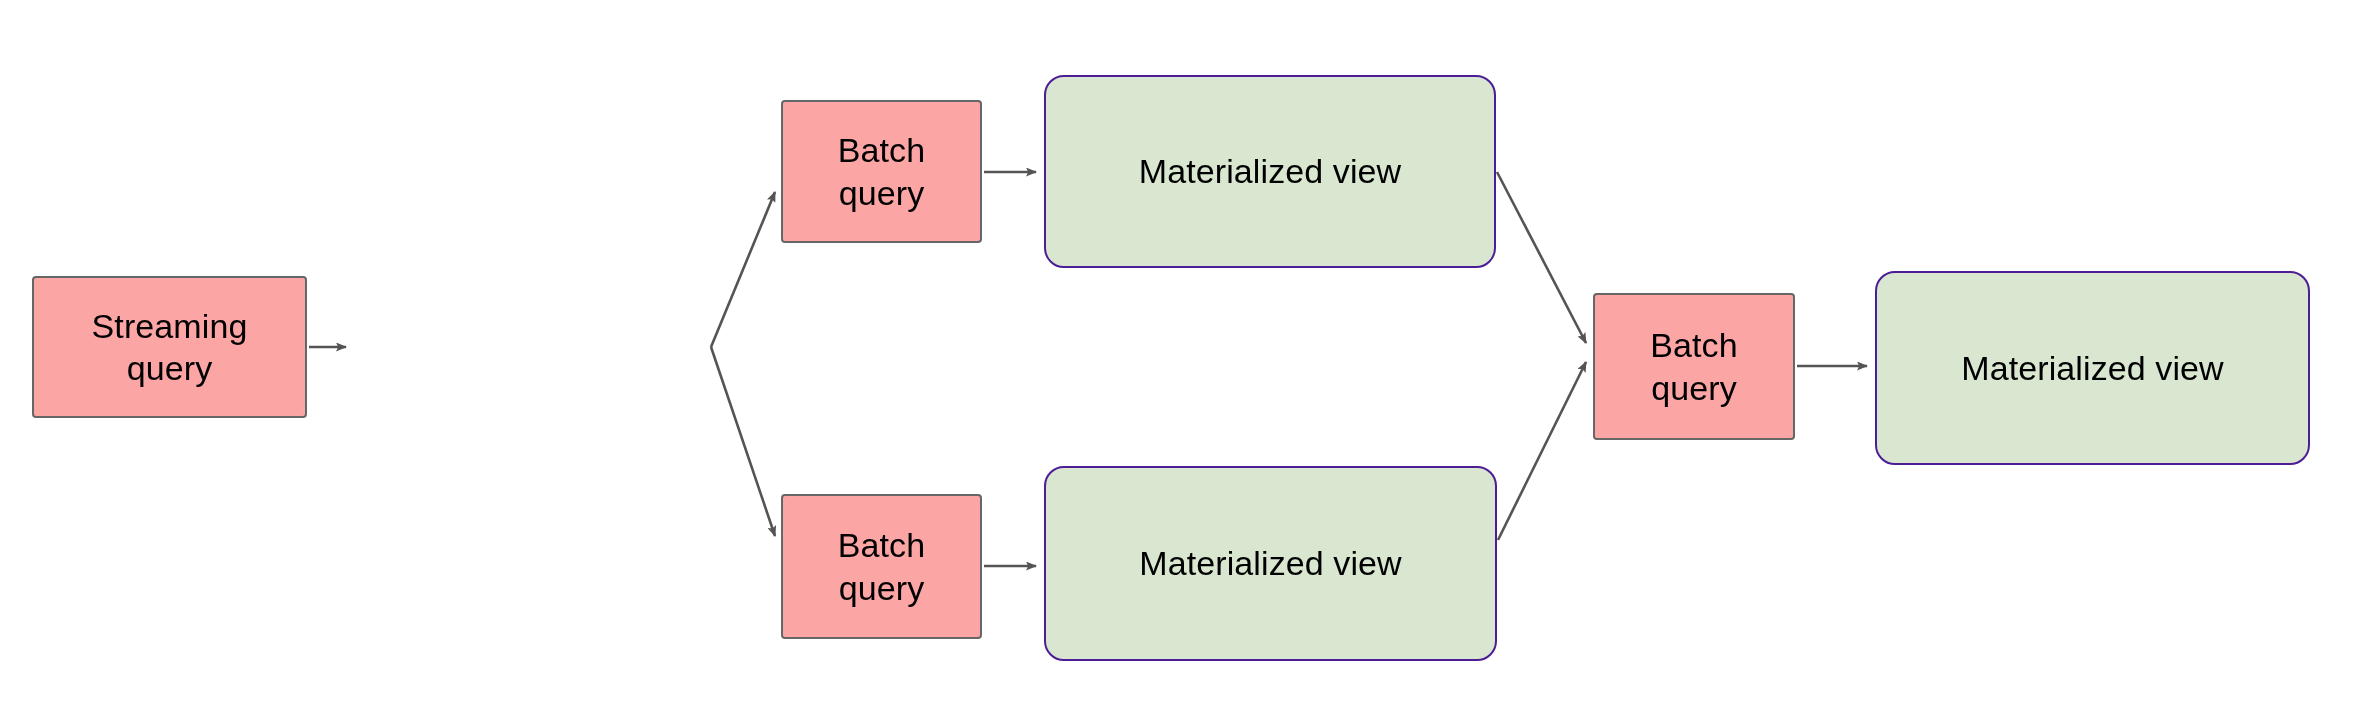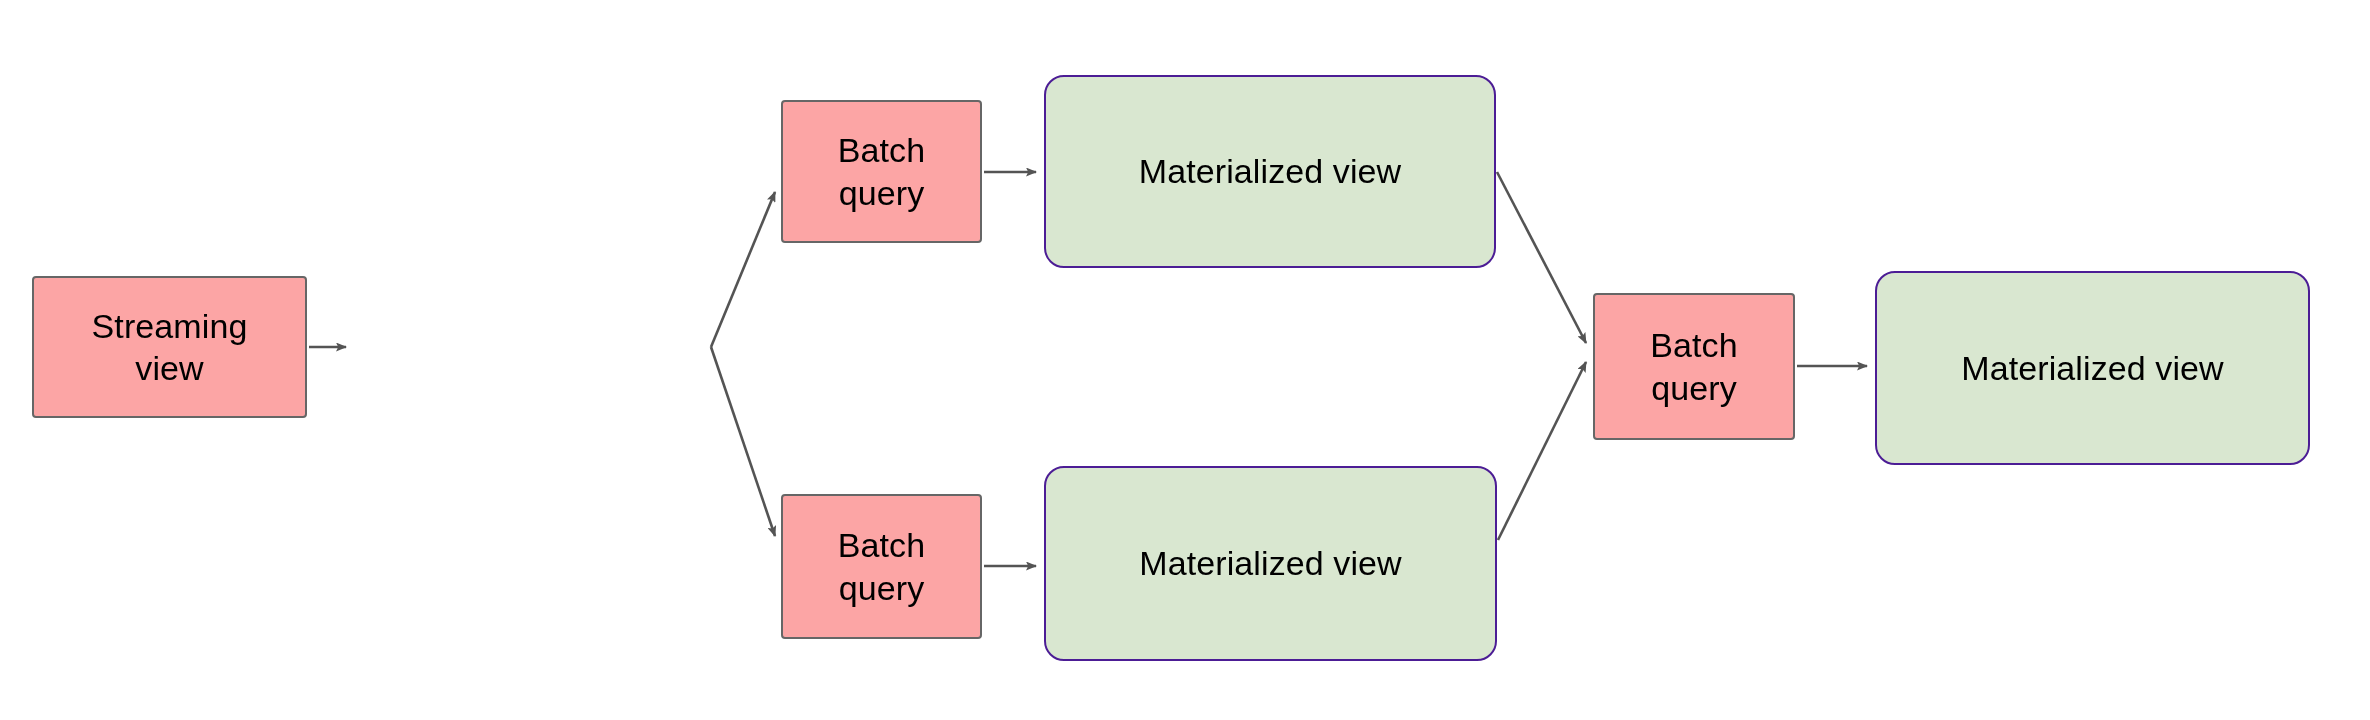--- a/index.html
+++ b/index.html
@@ -75,21 +75,21 @@
         <path d="M 984 172 L 1036 172" marker-end="url(#arrowhead)"></path>
         <path d="M 984 566 L 1036 566" marker-end="url(#arrowhead)"></path>
         <path d="M 1497 172 L 1586 343" marker-end="url(#arrowhead)"></path>
         <path d="M 1498 540 L 1586 362" marker-end="url(#arrowhead)"></path>
         <path d="M 1797 366 L 1867 366" marker-end="url(#arrowhead)"></path>
       </g>
   </svg>
 
   <div class="node query" style="left: 32px; top: 276px; width: 275px; height: 142px;">
     <span class="label">Streaming
-view</span>
+query</span>
   </div>
 
 
   <div class="node query" style="left: 781px; top: 100px; width: 201px; height: 143px;">
     <span class="label">Batch
 query</span>
   </div>
 
   <div class="node store" style="left: 1044px; top: 75px; width: 452px; height: 193px;">
     <span class="label">Materialized view</span>

